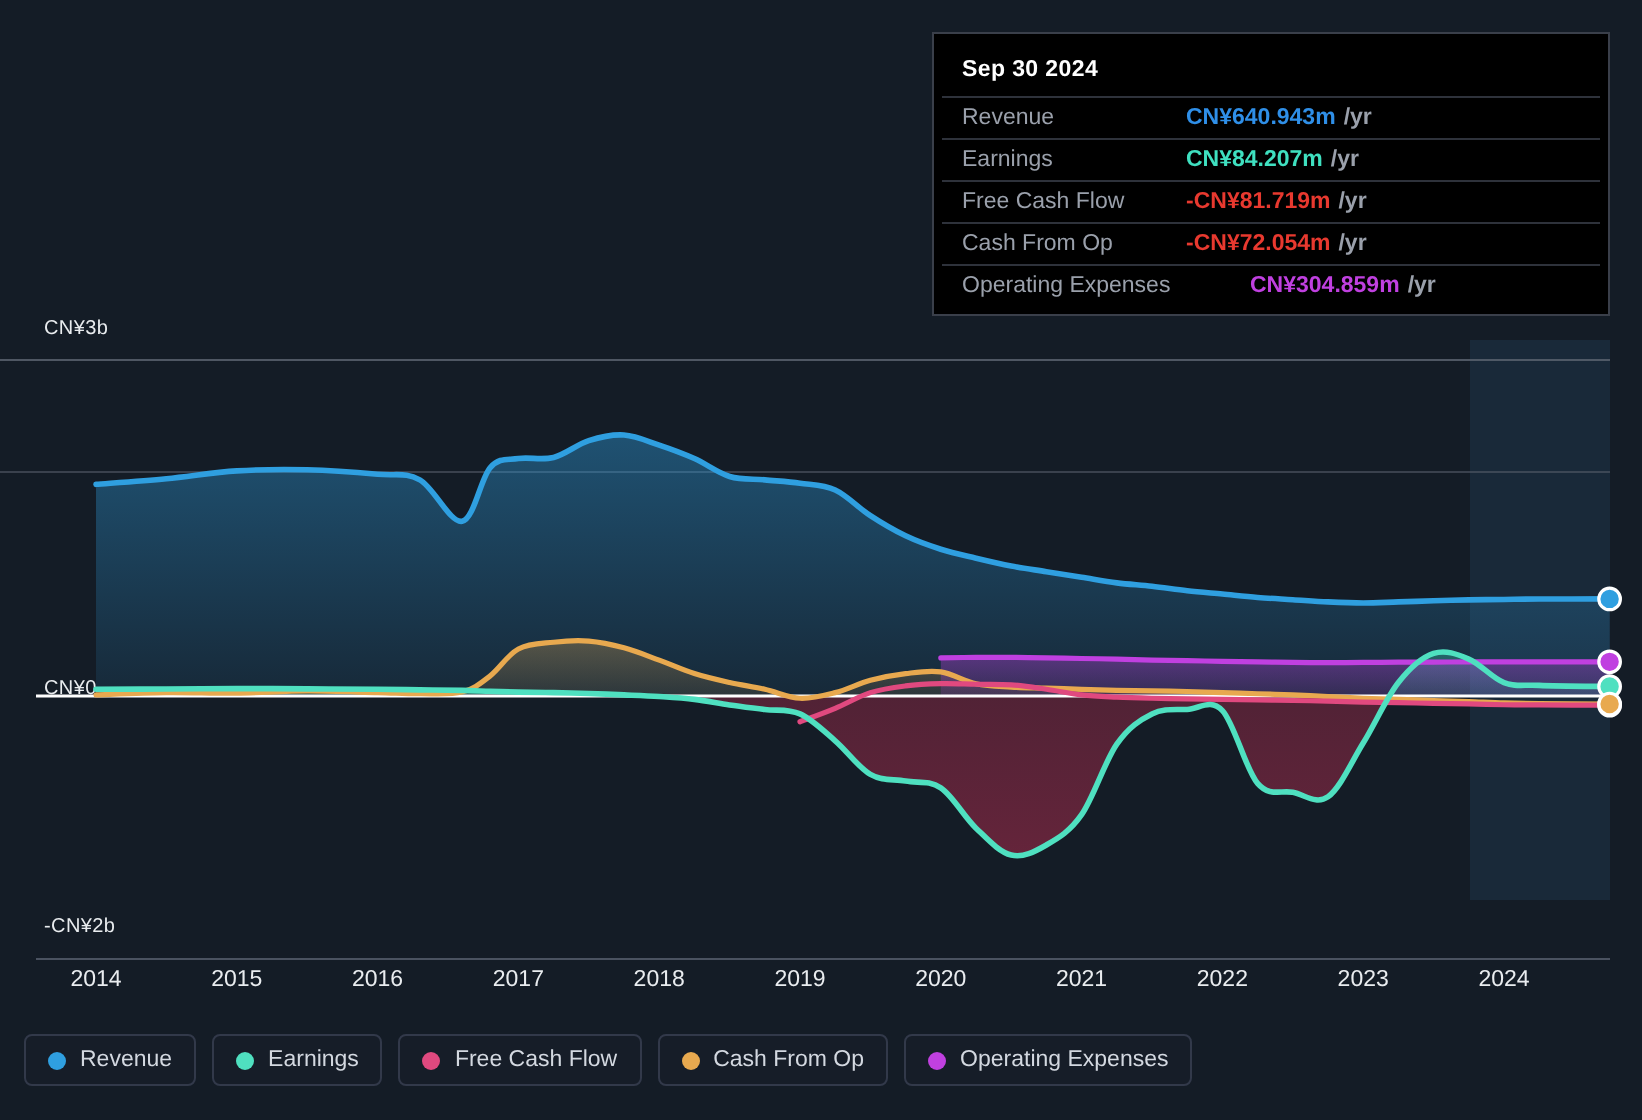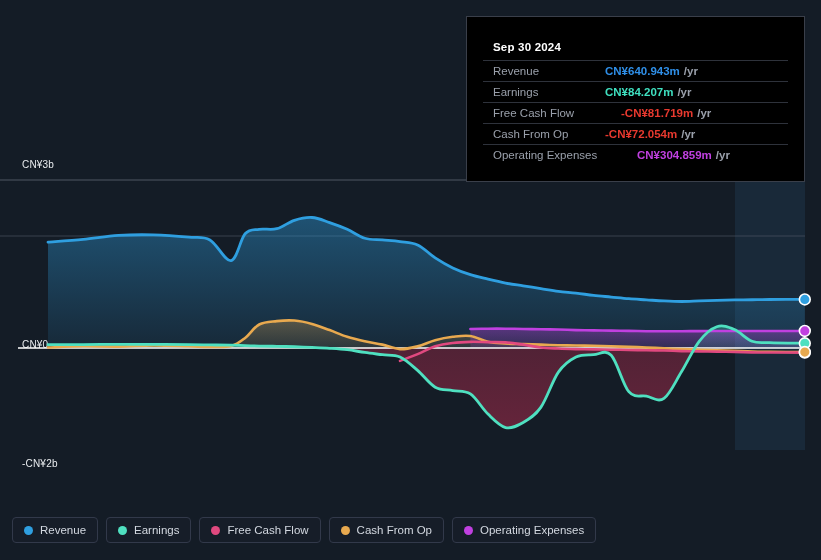--- a/index.html
+++ b/index.html
@@ -58,21 +58,21 @@
   .legend-text{
     color:#d3d8e0;font-size:11.5px;white-space:nowrap;
   }
 
   
   #tooltip{
     position:absolute;left:466px;top:16px;width:339px;
     background:#000000;
     border:1px solid #3a3f4a;
     box-sizing:border-box;
-    padding:16px;
+    padding:4px;
   }
   #tt-title{
     color:#ffffff;font-size:11.5px;font-weight:bold;
     padding:8px 10px 7px 10px;
     letter-spacing:.2px;
   }
   .tt-row{
     display:flex;align-items:baseline;
     border-top:1px solid #2e323b;
     padding:4px 10px 4px 10px;
@@ -145,20 +145,34 @@
         <path d="M 400.00 200.88 C 402.99 199.74, 411.62 196.64, 417.60 194.16 C 423.58 191.68, 429.22 188.22, 435.20 186.32 C 441.18 184.42, 446.82 183.72, 452.80 182.96 C 458.78 182.20, 464.42 181.98, 470.40 181.84 C 476.38 181.70, 482.02 182.02, 488.00 182.12 C 493.98 182.22, 499.62 181.97, 505.60 182.40 C 511.58 182.83, 517.22 183.78, 523.20 184.64 C 529.18 185.50, 534.82 186.77, 540.80 187.44 C 546.78 188.11, 552.42 188.27, 558.40 188.56 C 564.38 188.85, 570.02 188.98, 576.00 189.12 C 581.98 189.26, 587.62 189.30, 593.60 189.40 C 599.58 189.50, 605.22 189.58, 611.20 189.68 C 617.18 189.78, 622.82 189.86, 628.80 189.96 C 634.78 190.06, 640.42 190.14, 646.40 190.24 C 652.38 190.34, 658.02 190.38, 664.00 190.52 C 669.98 190.66, 675.62 190.94, 681.60 191.08 C 687.58 191.22, 693.22 191.26, 699.20 191.36 C 705.18 191.46, 710.82 191.54, 716.80 191.64 C 722.78 191.74, 728.42 191.80, 734.40 191.92 C 740.38 192.04, 746.02 192.27, 752.00 192.37 C 757.98 192.46, 760.62 192.44, 769.60 192.48 C 778.58 192.52, 798.82 192.56, 804.80 192.58" fill="none" stroke="#e0497f" stroke-width="2.6" stroke-linecap="round" stroke-linejoin="round"></path>
         <path d="M 48.00 184.64 C 53.98 184.62, 71.23 184.59, 83.20 184.53 C 95.17 184.47, 106.43 184.32, 118.40 184.30 C 130.37 184.28, 141.63 184.36, 153.60 184.42 C 165.57 184.47, 179.23 184.55, 188.80 184.64 C 198.37 184.73, 202.74 184.82, 209.92 184.92 C 217.10 185.02, 225.06 185.08, 231.04 185.20 C 237.02 185.32, 240.33 185.51, 245.12 185.65 C 249.91 185.79, 253.81 185.93, 259.20 186.04 C 264.59 186.15, 270.82 186.20, 276.80 186.32 C 282.78 186.44, 288.42 186.58, 294.40 186.77 C 300.38 186.96, 306.02 187.18, 312.00 187.44 C 317.98 187.70, 323.62 187.90, 329.60 188.28 C 335.58 188.66, 341.22 188.97, 347.20 189.68 C 353.18 190.39, 358.82 191.62, 364.80 192.48 C 370.78 193.34, 376.42 193.96, 382.40 194.72 C 388.38 195.48, 394.02 194.29, 400.00 196.96 C 405.98 199.63, 411.62 205.26, 417.60 210.40 C 423.58 215.54, 429.22 223.77, 435.20 227.20 C 441.18 230.63, 446.82 229.42, 452.80 230.56 C 458.78 231.70, 464.42 229.92, 470.40 233.92 C 476.38 237.92, 482.02 248.37, 488.00 254.08 C 493.98 259.79, 499.62 266.09, 505.60 267.52 C 511.58 268.95, 517.22 265.91, 523.20 262.48 C 529.18 259.05, 534.82 255.93, 540.80 247.36 C 546.78 238.79, 552.42 220.65, 558.40 212.08 C 564.38 203.51, 570.02 199.91, 576.00 196.96 C 581.98 194.01, 587.62 195.01, 593.60 194.72 C 599.58 194.43, 605.22 189.00, 611.20 195.28 C 617.18 201.56, 622.82 224.73, 628.80 231.68 C 634.78 238.63, 640.42 235.02, 646.40 236.16 C 652.38 237.30, 658.02 242.59, 664.00 238.40 C 669.98 234.21, 675.62 221.23, 681.60 211.52 C 687.58 201.81, 693.22 188.90, 699.20 181.28 C 705.18 173.66, 710.82 168.72, 716.80 166.72 C 722.78 164.72, 728.42 167.04, 734.40 169.52 C 740.38 172.00, 746.02 179.04, 752.00 181.28 C 757.98 183.52, 760.62 182.34, 769.60 182.68 C 778.58 183.02, 798.82 183.18, 804.80 183.28" fill="none" stroke="#4fe0c0" stroke-width="2.8" stroke-linecap="round" stroke-linejoin="round"></path>
         <circle cx="804.8000000000001" cy="139.45007199999998" r="5.4" fill="#2f9fe0" stroke="#ffffff" stroke-width="1.6"></circle>
         <circle cx="804.8000000000001" cy="170.92789599999998" r="5.4" fill="#c040e0" stroke="#ffffff" stroke-width="1.6"></circle>
         <circle cx="804.8000000000001" cy="183.28440799999998" r="5.4" fill="#4fe0c0" stroke="#ffffff" stroke-width="1.6"></circle>
         <circle cx="804.8000000000001" cy="192.57626399999998" r="5.4" fill="#e0497f" stroke="#ffffff" stroke-width="1.6"></circle>
         <circle cx="804.8000000000001" cy="192.03502400000002" r="5.4" fill="#e8a94f" stroke="#ffffff" stroke-width="1.6"></circle>
       </svg>
   </div>
 
+  <div id="x-axis">
+      <div class="x-tick" style="left: 48px;">2014</div>
+      <div class="x-tick" style="left: 118.4px;">2015</div>
+      <div class="x-tick" style="left: 188.8px;">2016</div>
+      <div class="x-tick" style="left: 259.2px;">2017</div>
+      <div class="x-tick" style="left: 329.6px;">2018</div>
+      <div class="x-tick" style="left: 400px;">2019</div>
+      <div class="x-tick" style="left: 470.4px;">2020</div>
+      <div class="x-tick" style="left: 540.8px;">2021</div>
+      <div class="x-tick" style="left: 611.2px;">2022</div>
+      <div class="x-tick" style="left: 681.6px;">2023</div>
+      <div class="x-tick" style="left: 752px;">2024</div>
+      <div style="position: absolute; left: 18px; top: -5px; width: 787px; height: 1px; background: rgb(74, 82, 96);"></div>
+    </div>
 
   <div id="legend">
       <div class="legend-item">
         <span class="legend-dot" style="background: rgb(47, 159, 224);"></span>
         <span class="legend-text">Revenue</span>
       </div>
       <div class="legend-item">
         <span class="legend-dot" style="background: rgb(79, 224, 192);"></span>
         <span class="legend-text">Earnings</span>
       </div>
@@ -184,21 +198,21 @@
           <div class="tt-val" style="color: rgb(47, 143, 232);">CN¥640.943m</div>
           <div class="tt-unit">/yr</div>
         </div>
         <div class="tt-row">
           <div class="tt-label">Earnings</div>
           <div class="tt-val" style="color: rgb(63, 224, 192);">CN¥84.207m</div>
           <div class="tt-unit">/yr</div>
         </div>
         <div class="tt-row">
           <div class="tt-label">Free Cash Flow</div>
-          <div class="tt-val" style="color: rgb(232, 57, 47); margin-left: 16px;">-CN¥81.719m</div>
+          <div class="tt-val" style="color: rgb(232, 57, 47);">-CN¥81.719m</div>
           <div class="tt-unit">/yr</div>
         </div>
         <div class="tt-row">
           <div class="tt-label">Cash From Op</div>
           <div class="tt-val" style="color: rgb(232, 57, 47);">-CN¥72.054m</div>
           <div class="tt-unit">/yr</div>
         </div>
         <div class="tt-row">
           <div class="tt-label">Operating Expenses</div>
           <div class="tt-val" style="color: rgb(192, 64, 224); margin-left: 32px;">CN¥304.859m</div>

